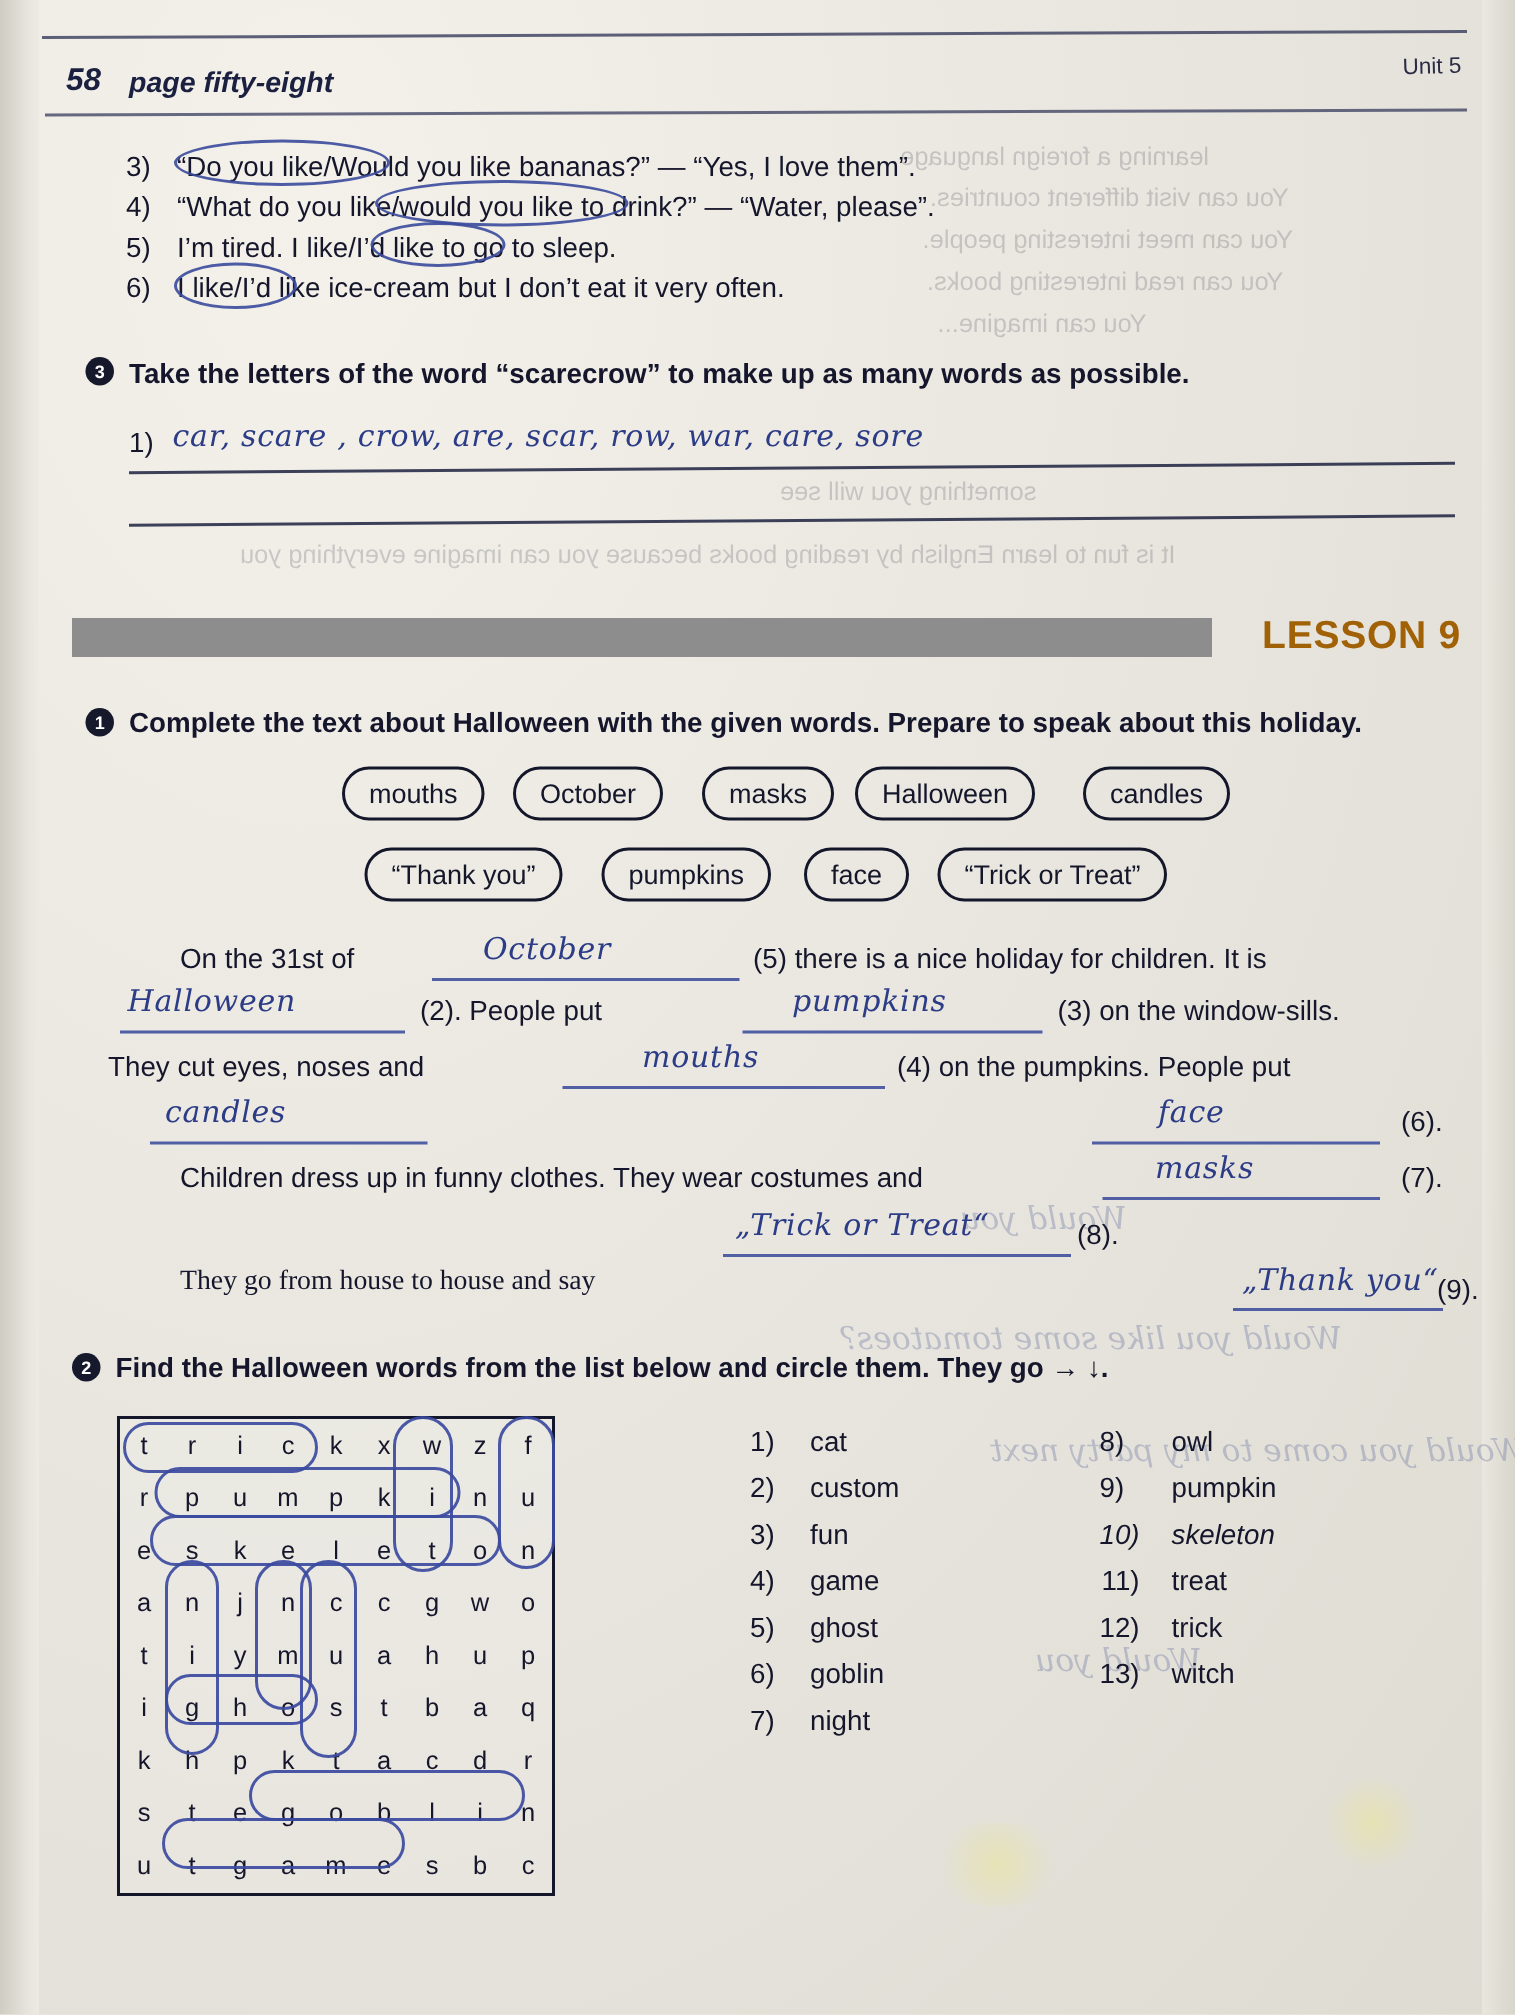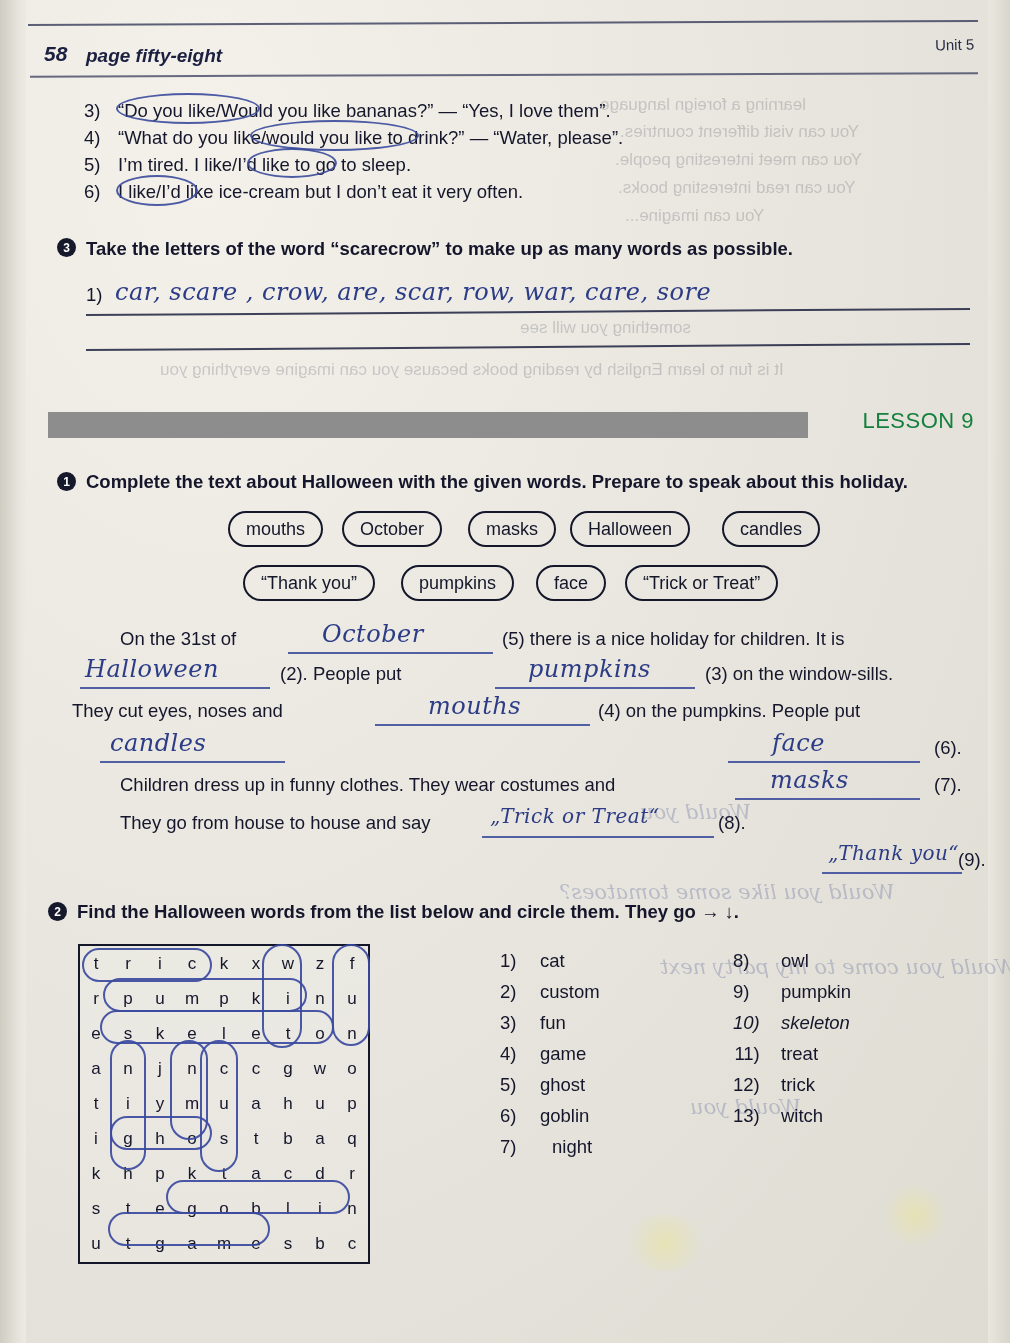--- a/index.html
+++ b/index.html
@@ -59,21 +59,21 @@
     background:#16182c;color:#fff;font-size:12px;font-weight:bold;
     display:flex;align-items:center;justify-content:center;
   }
 
   
   .hw{
     position:absolute;
     font-family:"DejaVu Serif", serif;
     font-style:italic;
     color:#2c3c86;
-    font-size:24px;
+    font-size:20px;
     white-space:nowrap;
     letter-spacing:.5px;
   }
   .hw.small{font-size:20px;}
   .rule{
     position:absolute;height:1.6px;background:#1d2140;opacity:.85;
   }
   .rule.blue{background:#36479a;opacity:.85;}
 
   
@@ -82,21 +82,21 @@
     opacity:.9;
   }
 
   
   .banner{
     position:absolute;left:48px;top:412px;width:760px;height:26px;
     background:#8d8d8d;
   }
   .lesson{
     position:absolute;right:36px;top:408px;
-    font-size:22px;font-weight:normal;letter-spacing:.5px;color:#15803d;
+    font-size:26px;font-weight:bold;letter-spacing:.5px;color:#a16207;
   }
 
   
   .bubble{
     position:absolute;border:2px solid #14162a;border-radius:18px;
     height:32px;display:flex;align-items:center;justify-content:center;
     padding:0 16px;font-size:18px;background:transparent;color:#14162a;
   }
 
   
@@ -218,21 +218,21 @@
   <div class="rule blue" style="left:100px;top:761px;width:185px;"></div>
   <div class="hw" style="left:772px;top:729px;">face</div>
   <div class="rule blue" style="left:728px;top:761px;width:192px;"></div>
   <div class="ln" style="left:934px;top:737px;">(6).</div>
 
   <div class="ln" style="left:120px;top:774px;">Children dress up in funny clothes. They wear costumes and</div>
   <div class="hw" style="left:770px;top:766px;">masks</div>
   <div class="rule blue" style="left:735px;top:798px;width:185px;"></div>
   <div class="ln" style="left:934px;top:774px;">(7).</div>
 
-  <div class="ln" style="left:120px;top:812px;">They go from house to house and say</div>
+  <div class="ln" style="left:120px;top:844px;font-family:Liberation Serif, serif;">They go from house to house and say</div>
   <div class="hw small" style="left:490px;top:804px;font-style:italic;">„Trick or Treat“</div>
   <div class="rule blue" style="left:482px;top:836px;width:232px;"></div>
   <div class="ln" style="left:718px;top:812px;">(8).</div>
 
   <div class="hw small" style="left:828px;top:841px;">„Thank you“</div>
   <div class="rule blue" style="left:822px;top:872px;width:140px;"></div>
   <div class="ln" style="left:958px;top:849px;">(9).</div>
 
   <div class="taskdot" style="left:48px;top:902px;">2</div>
   <div class="ln bold" style="left:77px;top:901px;">Find the Halloween words from the list below and circle them. They go → ↓.</div>
@@ -355,21 +355,21 @@
   <div class="mark round" style="left:166px;top:1180px;width:180px;height:30px;"></div>
   <div class="mark round" style="left:108px;top:1212px;width:158px;height:30px;"></div>
 
   <div class="glist" style="left:500px;top:950px;">
     <div style="position:relative;height:31px;"><span>1)</span><span style="position:absolute;left:40px;">cat</span></div>
     <div style="position:relative;height:31px;"><span>2)</span><span style="position:absolute;left:40px;">custom</span></div>
     <div style="position:relative;height:31px;"><span>3)</span><span style="position:absolute;left:40px;">fun</span></div>
     <div style="position:relative;height:31px;"><span>4)</span><span style="position:absolute;left:40px;">game</span></div>
     <div style="position:relative;height:31px;"><span>5)</span><span style="position:absolute;left:40px;">ghost</span></div>
     <div style="position:relative;height:31px;"><span>6)</span><span style="position:absolute;left:40px;">goblin</span></div>
-    <div style="position:relative;height:31px;"><span>7)</span><span style="position:absolute;left:40px;margin-left:12px;">night</span></div>
+    <div style="position:relative;height:31px;"><span>7)</span><span style="position:absolute;left:40px;">night</span></div>
   </div>
 
   <div class="glist" style="left:733px;top:950px;">
     <div style="position:relative;height:31px;"><span>8)</span><span style="position:absolute;left:48px;">owl</span></div>
     <div style="position:relative;height:31px;"><span>9)</span><span style="position:absolute;left:48px;">pumpkin</span></div>
     <div style="position:relative;height:31px;font-style:italic;"><span>10)</span><span style="position:absolute;left:48px;">skeleton</span></div>
     <div style="position:relative;height:31px;text-align:right;"><span>11)</span><span style="position:absolute;left:48px;">treat</span></div>
     <div style="position:relative;height:31px;"><span>12)</span><span style="position:absolute;left:48px;">trick</span></div>
     <div style="position:relative;height:31px;"><span>13)</span><span style="position:absolute;left:48px;">witch</span></div>
   </div>

